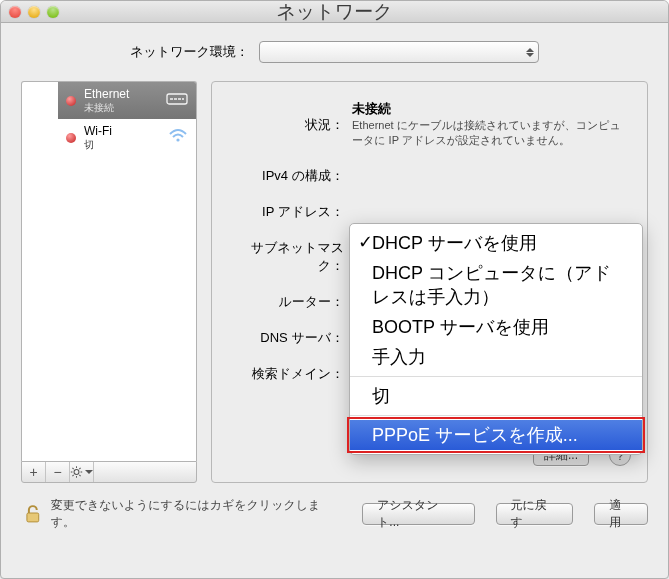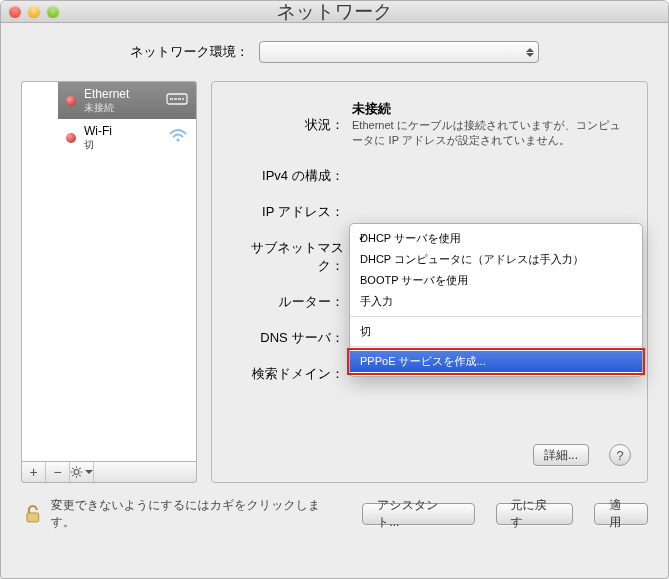--- a/index.html
+++ b/index.html
@@ -43,21 +43,21 @@
 .status-val{font-weight:bold;}
 .status-desc{font-size:11px;color:#4a4a4a;line-height:1.4;}
 .adv-row{display:flex;justify-content:flex-end;align-items:center;gap:20px;margin-top:auto;position:absolute;bottom:16px;right:16px;}
 .help-btn{width:22px;height:22px;border-radius:50%;background:linear-gradient(#fdfdfd,#d8d8d8);border:1px solid #9b9b9b;display:flex;align-items:center;justify-content:center;font-size:13px;color:#555;}
 .footer{display:flex;align-items:center;gap:1px;margin-top:14px;}
 .lock{display:flex;align-items:center;gap:6px;font-size:12px;color:#444;}
 .footer .btn{padding:8px 14px;margin-left:20px;}
 .footer .spacer{flex:1;}
 
 .menu { position:absolute; left:348px; top:200px; width:294px; background:#fff; border:1px solid #b0b0b0; border-radius:5px; box-shadow:0 6px 20px rgba(0,0,0,.25); padding:4px 0; z-index:10;}
-.menu .mi{font-size:11px;padding:3px 18px 3px 10px;position:relative;cursor:default;}
+.menu .mi{font-size:18px;padding:3px 18px 3px 22px;position:relative;cursor:default;}
 .menu .mi.checked::before{content:"✓";position:absolute;left:8px;}
 .menu .sep{height:1px;background:#dcdcdc;margin:4px 0;}
 .menu .mi.hl{background:linear-gradient(#4f7fe3,#2a5bd7);color:#fff; outline:2px solid #d22; outline-offset:1px;}
 .tri{display:inline-block;width:0;height:0;}
 .tri.l{border-top:5px solid transparent;border-bottom:5px solid transparent;border-right:7px solid #555;}
 .tri.r{border-top:5px solid transparent;border-bottom:5px solid transparent;border-left:7px solid #555;}
 .updn{display:flex;flex-direction:column;gap:1px;}
 .updn span{width:0;height:0;border-left:4px solid transparent;border-right:4px solid transparent;}
 .updn .u{border-bottom:4px solid #555;}
 .updn .d{border-top:4px solid #555;}

